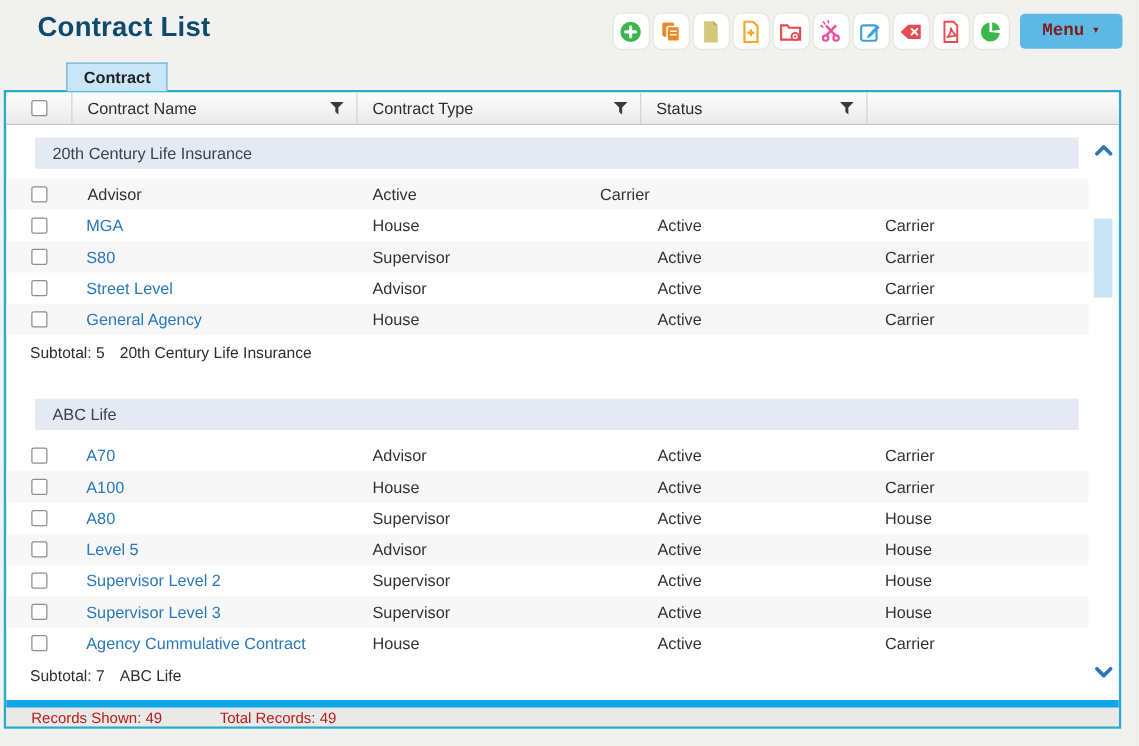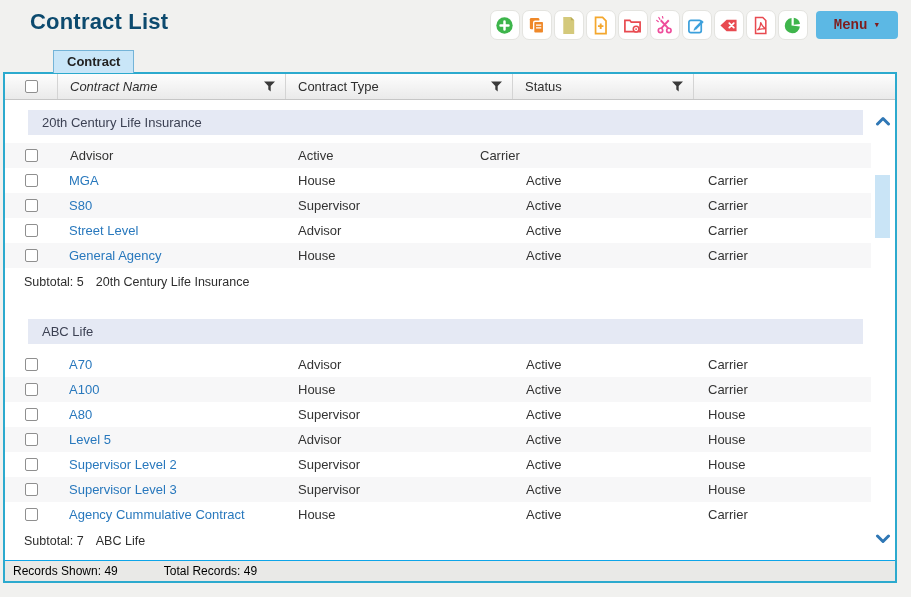--- a/index.html
+++ b/index.html
@@ -52,21 +52,21 @@
     background:linear-gradient(#fdfdfd,#eaeaea);
     border-bottom:1px solid #c6c6c6;
     font-size:13px; color:#2e2e2e;
   }
   .hcell {
     display:flex; align-items:center; justify-content:space-between;
     padding:0 10px 0 12px; border-left:1px solid #d4d4d4;
   }
   .hcell:first-child { border-left:none; justify-content:center; padding:0; }
   .h-check { width:52px; }
-  .h-name  { width:228px;font-style:italic; }
+  .h-name  { width:228px; }
   .h-type  { width:227px; }
   .h-status{ width:181px; }
   .h-paid  { width:176px; }
   .h-spacer{ flex:1; padding:0; }
   .funnel { display:flex; align-items:center; cursor:pointer; }
   
   .grid-body {
     position:absolute; top:26px; left:0; right:24px; bottom:21px;
     overflow:hidden; padding-top:10px; font-size:13px;
   }
@@ -101,23 +101,23 @@
   }
   .scroll-up   { position:absolute; top:12px; left:4px; cursor:pointer; }
   .scroll-down { position:absolute; bottom:12px; left:4px; cursor:pointer; }
   .thumb {
     position:absolute; top:75px; left:4px; width:15px; height:63px;
     background:#c9e4f6; cursor:pointer;
   }
   
   .grid-footer {
     position:absolute; left:0; right:0; bottom:0; height:21px;
-    background:#e9e9e7; border-top:1px solid #0ea5e9;
+    background:#e9e9e7; border-top:6px solid #0ea5e9;
     display:flex; align-items:center; gap:46px;
-    padding-left:8px; font-size:12px; color:#000000;
+    padding-left:20px; font-size:12px; color:#b91c1c;
   }
 </style>
 </head>
 <body>
 
 <div class="page-title">Contract List</div>
 
 <div class="toolbar">
   <div class="tool-btn">
     <svg width="19" height="19" viewBox="0 0 20 20">

